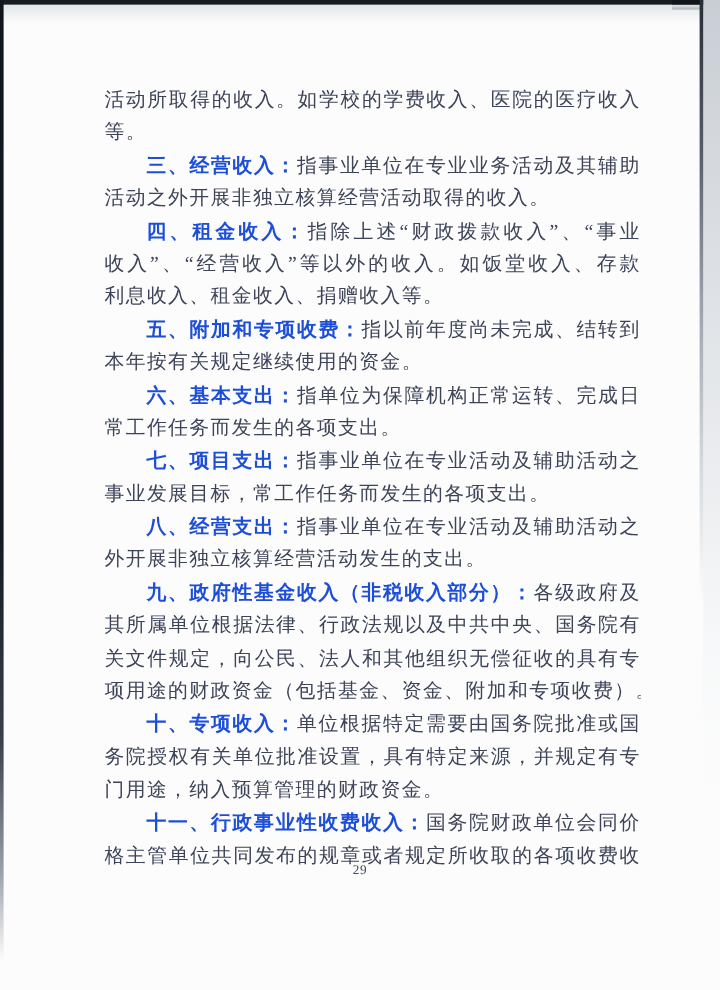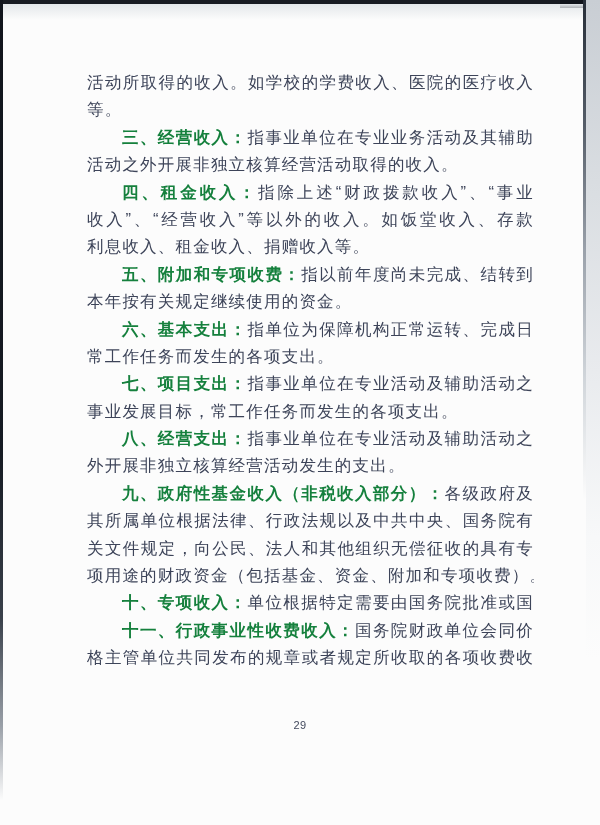--- a/index.html
+++ b/index.html
@@ -2,21 +2,21 @@
 <html><head>
 <meta charset="utf-8">
 <style>
   html, body { margin: 0; padding: 0; background: #ffffff; }
   .page {
     position: relative;
     width: 600px;
     height: 825px;
     background: #fcfcfc;
     overflow: hidden;
-    font-family: Liberation Sans, sans-serif;
+    font-family: Liberation Serif, serif;
   }
   
   .edge-top {
     position: absolute; top: 0; left: 0; width: 600px; height: 4px;
     background: #171b22;
   }
   .edge-top-right {
     position: absolute; top: 0; left: 560px; width: 40px; height: 8px;
     background: #10141b;
   }
@@ -56,21 +56,21 @@
     white-space: nowrap;
     text-align: left;
   }
   .line.j {
     white-space: normal;
     text-align: justify;
     text-align-last: justify;
   }
   .line.ind { padding-left: 35px; }
   .line.j.ind { text-indent: 0; }
-  .b { font-weight: bold; color: #15803d; }
+  .b { font-weight: bold; color: #1d4ed8; }
   
   .pagenum {
     position: absolute;
     top: 719px;
     left: 0;
     width: 600px;
     text-align: center;
     font-size: 11px;
     letter-spacing: 0.5px;
     color: #434a5e;
@@ -102,19 +102,21 @@
     <div class="line"><span class="b"></span><span>常工作任务而发生的各项支出。</span></div>
     <div class="line j ind"><span class="b">七、项目支出：</span><span>指事业单位在专业活动及辅助活动之</span></div>
     <div class="line"><span class="b"></span><span>事业发展目标，常工作任务而发生的各项支出。</span></div>
     <div class="line j ind"><span class="b">八、经营支出：</span><span>指事业单位在专业活动及辅助活动之</span></div>
     <div class="line"><span class="b"></span><span>外开展非独立核算经营活动发生的支出。</span></div>
     <div class="line j ind"><span class="b">九、政府性基金收入（非税收入部分）：</span><span>各级政府及</span></div>
     <div class="line j"><span class="b"></span><span>其所属单位根据法律、行政法规以及中共中央、国务院有</span></div>
     <div class="line j"><span class="b"></span><span>关文件规定，向公民、法人和其他组织无偿征收的具有专</span></div>
     <div class="line"><span class="b"></span><span>项用途的财政资金（包括基金、资金、附加和专项收费）。</span></div>
     <div class="line j ind"><span class="b">十、专项收入：</span><span>单位根据特定需要由国务院批准或国</span></div>
+    <div class="line j"><span class="b"></span><span>务院授权有关单位批准设置，具有特定来源，并规定有专</span></div>
+    <div class="line"><span class="b"></span><span>门用途，纳入预算管理的财政资金。</span></div>
     <div class="line j ind"><span class="b">十一、行政事业性收费收入：</span><span>国务院财政单位会同价</span></div>
     <div class="line j"><span class="b"></span><span>格主管单位共同发布的规章或者规定所收取的各项收费收</span></div>
   </div>
 
   <div class="pagenum">29</div>
 
 </div>
 
 </body></html>

